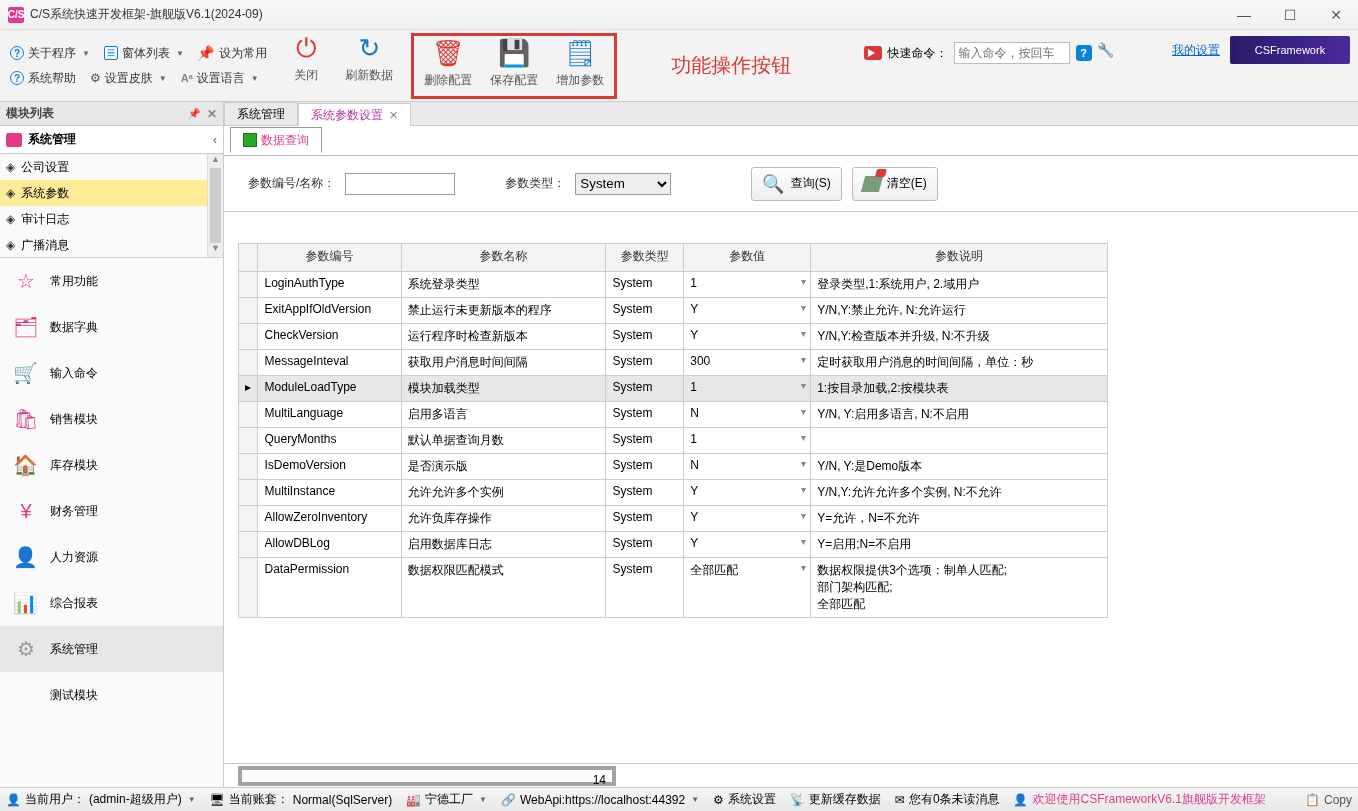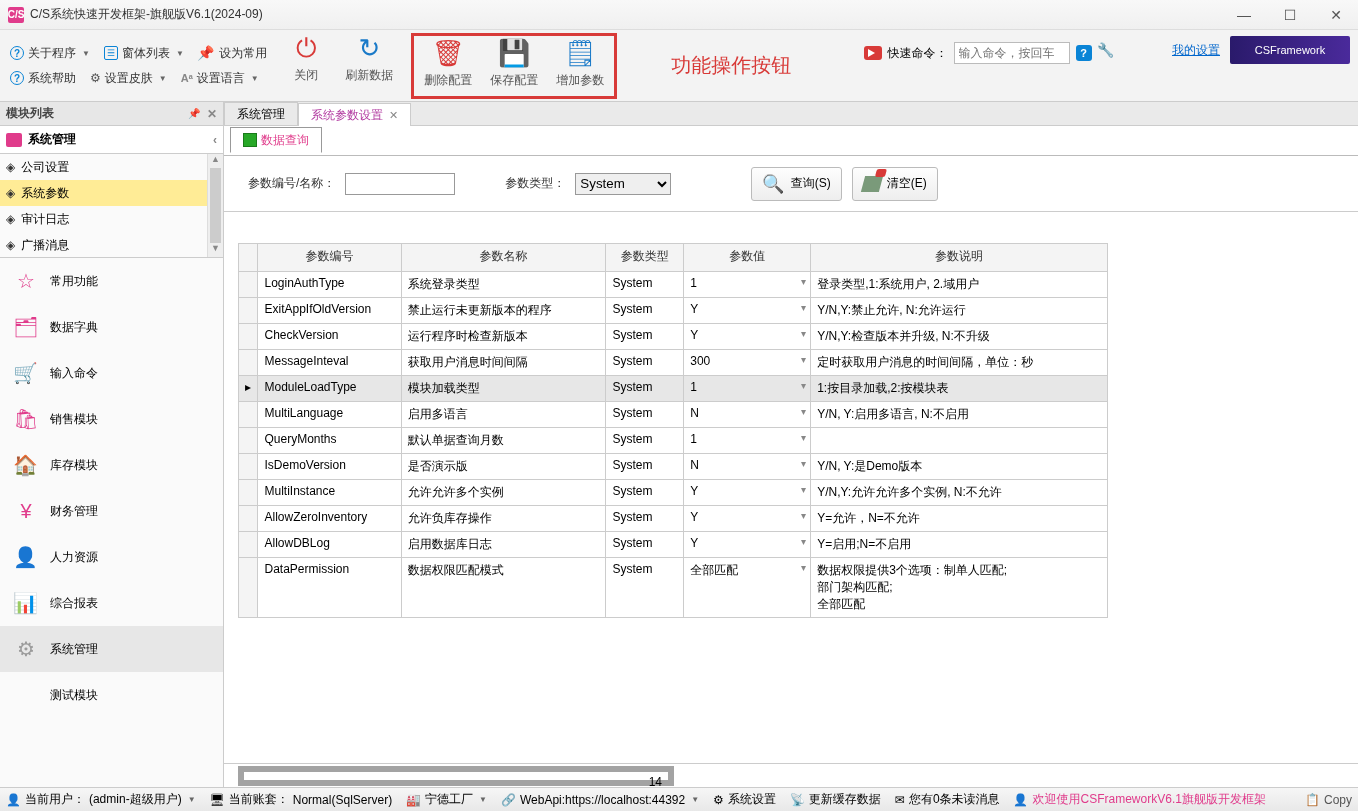--- a/index.html
+++ b/index.html
@@ -77,21 +77,21 @@
 .sbtn .eraser::before{content:"";position:absolute;top:-7px;right:-2px;width:10px;height:8px;background:#d83a38;border-radius:2px;}
 .grid-wrap{flex:1;overflow:auto;padding:0 0 0 0;margin-top:31px;}
 table.grid{border-collapse:collapse;width:870px;margin-left:14px;}
 table.grid th,table.grid td{border:1px solid #ccc;padding:4px 6px;font-size:12px;text-align:left;vertical-align:top;}
 table.grid th{background:#f4f4f4;color:#333;text-align:center;font-weight:normal;height:28px;}
 table.grid .c1{width:140px;} .c2{width:200px;} .c3{width:76px;} .c4{width:124px;position:relative;} .c5{width:290px;}
 table.grid td.c4::after{content:"▾";position:absolute;right:4px;top:4px;color:#888;font-size:10px;}
 tr.hl td{background:#e7e7e7;}
 .row-marker{width:14px;background:#f4f4f4;border:1px solid #ccc;border-right:none;}
 .footer-count{height:24px;border-top:1px solid #ccc;display:flex;align-items:center;padding-left:14px;}
-.footer-count .countbox{width:436px;height:20px;border:6px solid #a3a3a3;text-align:right;padding:0 6px;line-height:20px;}
+.footer-count .countbox{width:378px;height:20px;border:4px solid #a3a3a3;text-align:right;padding:0 6px;line-height:20px;}
 .statusbar{height:24px;background:linear-gradient(#f6f6f6,#e8e8e8);border-top:1px solid #ccc;display:flex;align-items:center;font-size:12px;padding:0 6px;gap:14px;white-space:nowrap;overflow:hidden;}
 .statusbar .sitem{display:flex;align-items:center;gap:4px;}
 .statusbar .pink{color:#e03b8b;}
 .statusbar .copy{margin-left:auto;color:#555;}
 </style>
 </head>
 <body>
 
 <div class="titlebar">
   <span class="icon-app">C/S</span>

